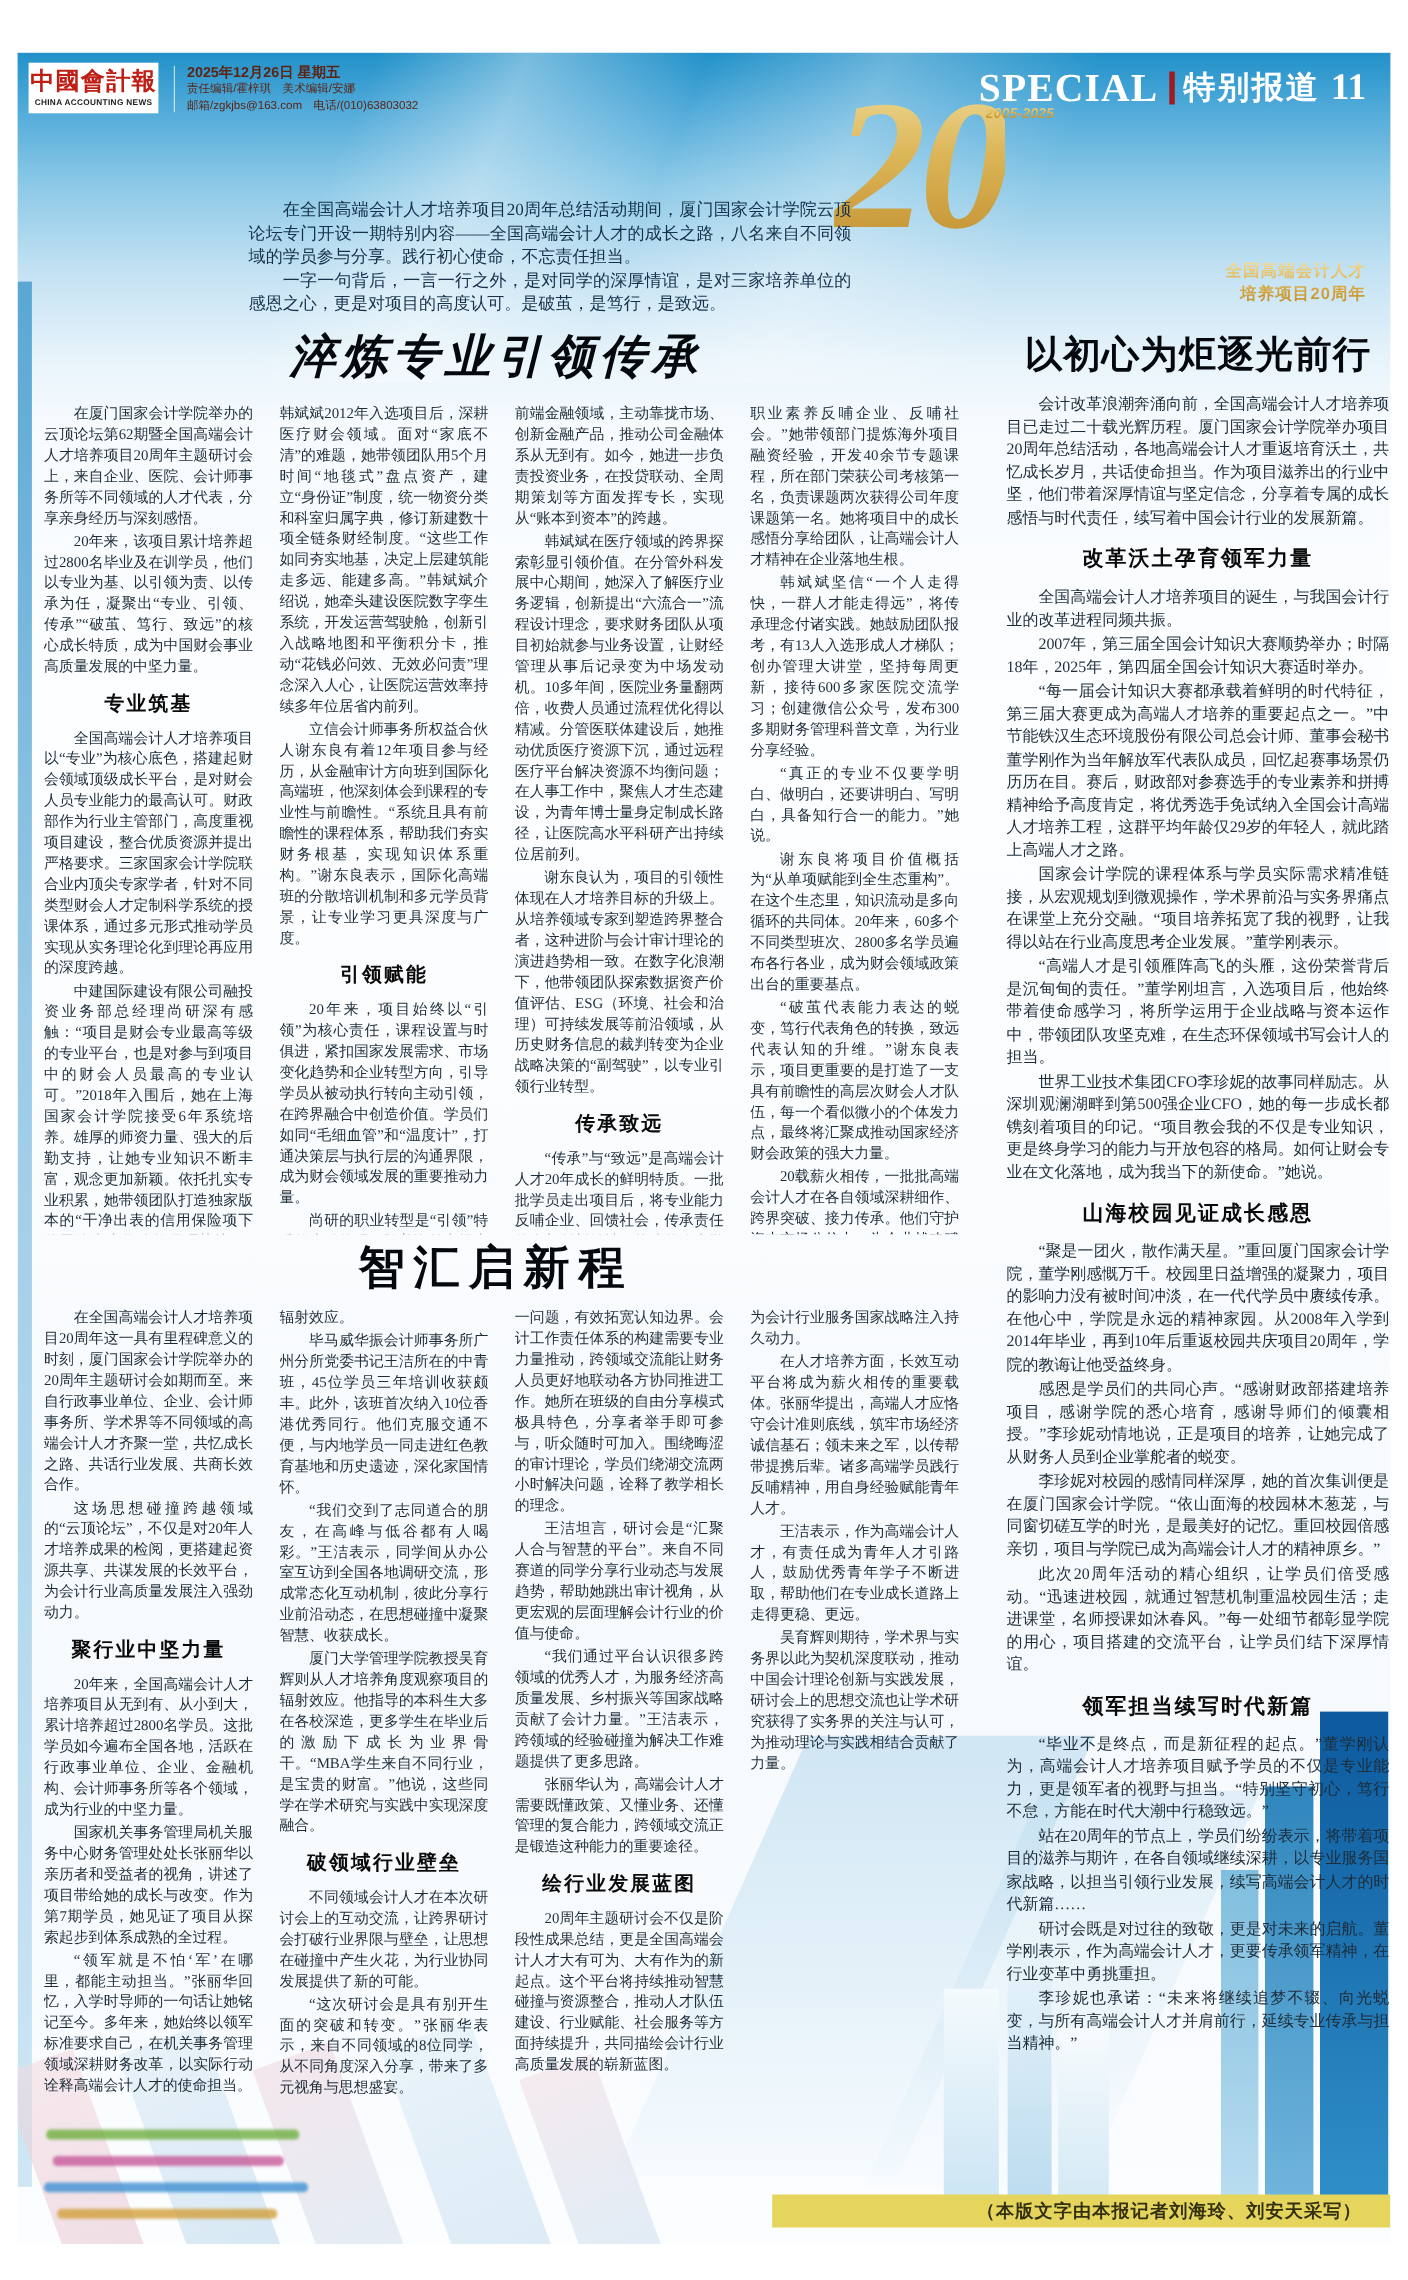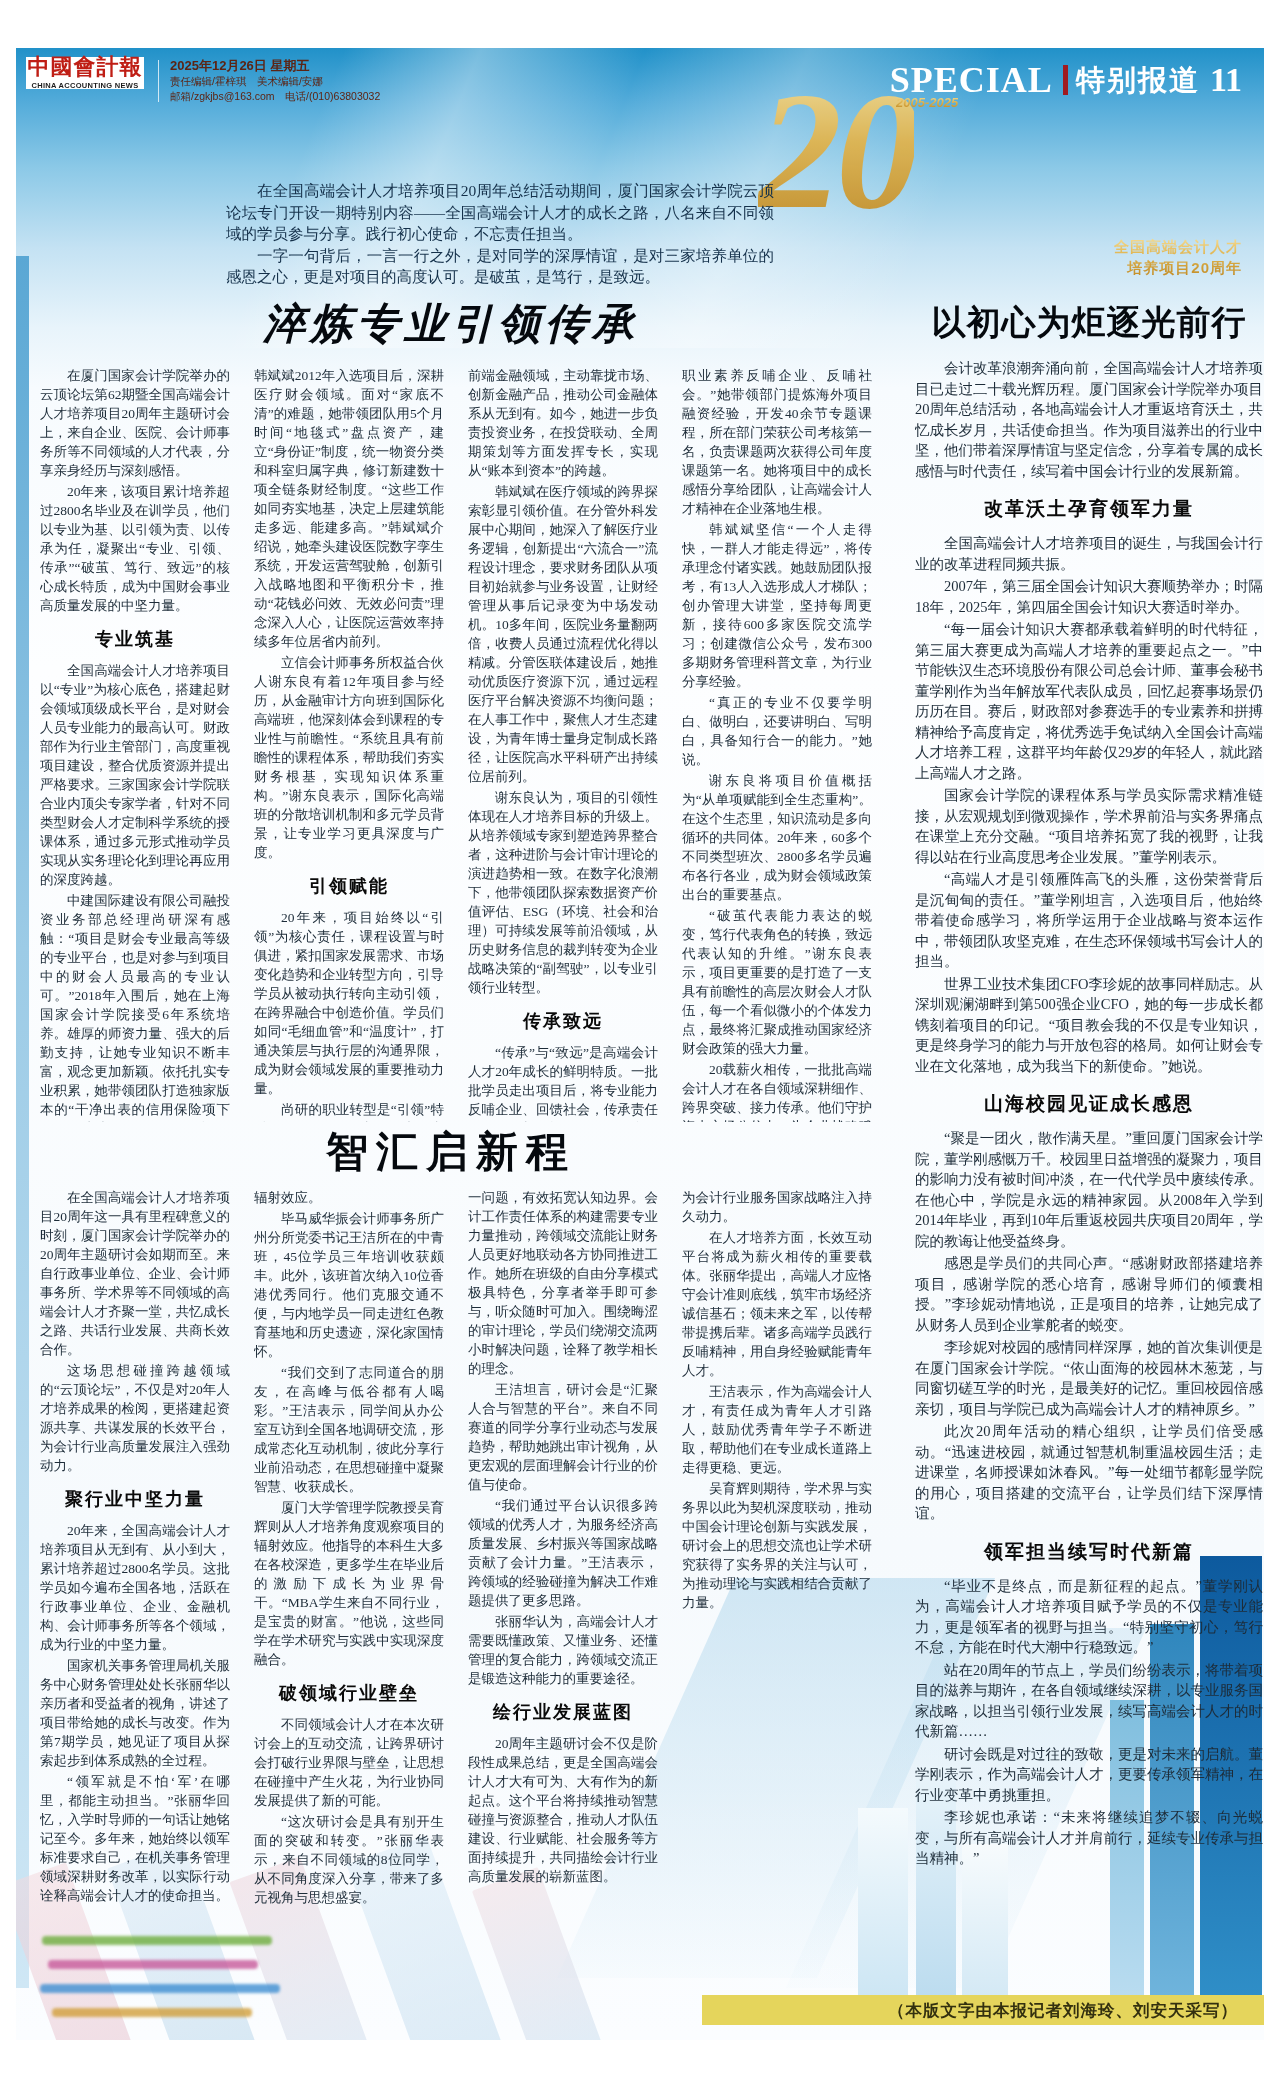--- a/index.html
+++ b/index.html
@@ -7,21 +7,21 @@
        font-family:"Liberation Serif", serif;}
   .sheet{position:absolute;left:16px;top:48px;width:1248px;height:1992px;overflow:hidden;
     background:linear-gradient(180deg,#2191c9 0px,#54acda 55px,#8cc9e7 120px,#c4e2f3 200px,
       #e8f4fb 280px,#f7fbfe 340px,#fdfeff 620px,#f6fafd 1500px,#fbfdff 1992px);}
   .sheet::before{content:"";position:absolute;left:0;top:0;right:0;height:300px;
     background:linear-gradient(112deg,rgba(255,255,255,0) 24%,rgba(255,255,255,.38) 34%,
       rgba(255,255,255,0) 46%,rgba(255,255,255,.30) 58%,rgba(255,255,255,0) 72%);pointer-events:none;}
   .left-strip{position:absolute;left:0;top:208px;width:13px;height:1732px;
     background:linear-gradient(180deg,#5aa7d4,#9ccbe6 40%,#cfe7f5 100%);}
   
-  .mast-box{position:absolute;left:10px;top:9px;width:118px;height:32px;background:#fff;
+  .mast-box{position:absolute;left:10px;top:9px;width:118px;height:46px;background:#fff;
     display:flex;flex-direction:column;align-items:center;justify-content:center;}
   .mast-cn{color:#bf1e15;font:900 22px/1 "Liberation Serif",serif;letter-spacing:1px;}
   .mast-en{font:700 7.5px/1 "Liberation Sans",sans-serif;color:#1c1c1c;letter-spacing:.3px;margin-top:4px;}
   .head-divider{position:absolute;left:142px;top:12px;width:1px;height:42px;background:rgba(255,255,255,.75);}
   .date-block{position:absolute;left:154px;top:10px;color:#5c2414;font-family:"Liberation Sans",sans-serif;}
   .date-line1{font-weight:700;font-size:13px;line-height:16px;}
   .date-line2,.date-line3{font-size:10.5px;line-height:15px;}
   .section-block{position:absolute;right:22px;top:14px;display:flex;align-items:center;color:#fff;}
   .sec-en{font:700 36px/1 "Liberation Serif",serif;letter-spacing:1px;}
   .sec-bar{width:5px;height:30px;background:#9f1b20;margin:0 8px 0 10px;}

